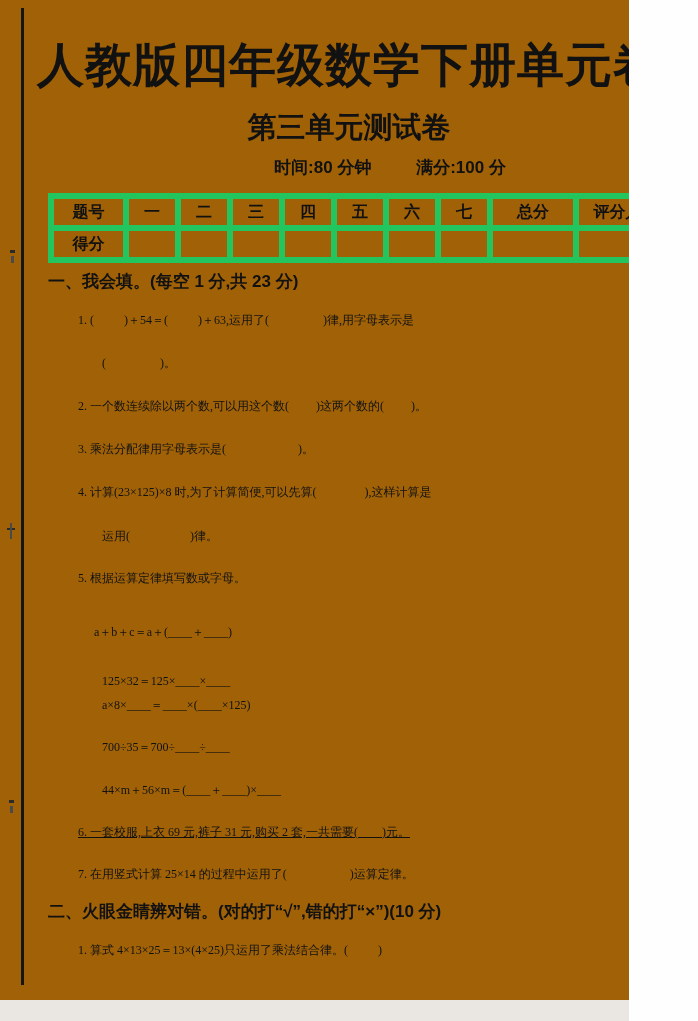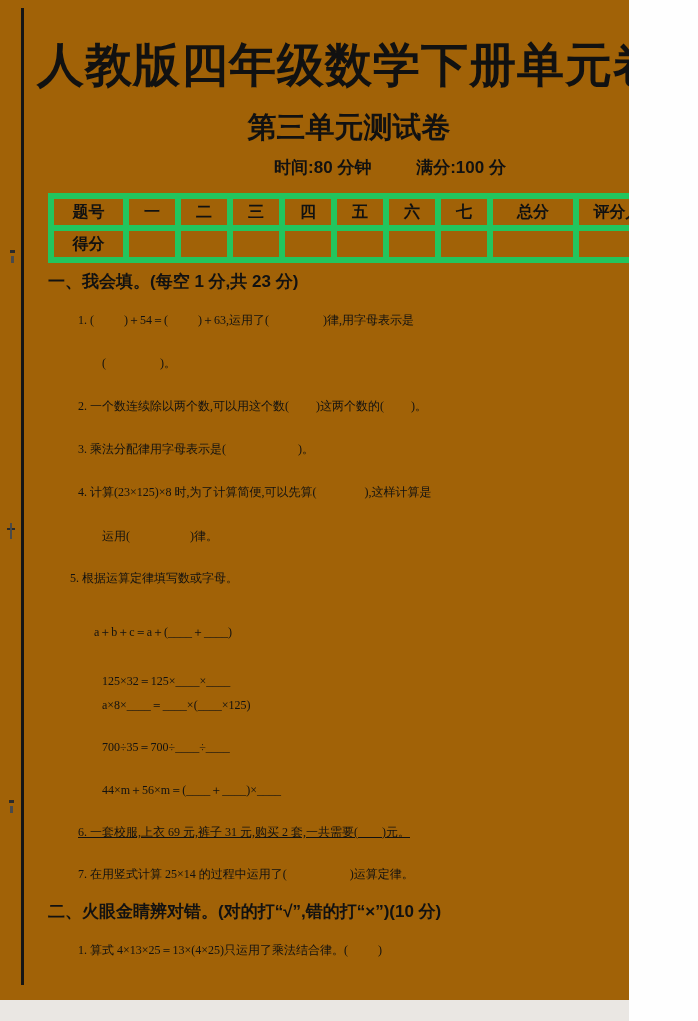--- a/index.html
+++ b/index.html
@@ -99,21 +99,21 @@
   </tbody>
     </table>
 
   <div class="line sec-head" style="left:48px;top:270px;">一、我会填。(每空 1 分,共 23 分)</div>
   <div class="line" style="left:78px;top:308px;">1. (          )＋54＝(          )＋63,运用了(                  )律,用字母表示是</div>
   <div class="line" style="left:102px;top:351px;">(                  )。</div>
   <div class="line" style="left:78px;top:394px;">2. 一个数连续除以两个数,可以用这个数(         )这两个数的(         )。</div>
   <div class="line" style="left:78px;top:437px;">3. 乘法分配律用字母表示是(                        )。</div>
   <div class="line" style="left:78px;top:480px;">4. 计算(23×125)×8 时,为了计算简便,可以先算(                ),这样计算是</div>
   <div class="line" style="left:102px;top:524px;">运用(                    )律。</div>
-  <div class="line" style="left:70px;top:566px;">5. 根据运算定律填写数或字母。</div>
+  <div class="line" style="left:78px;top:566px;">5. 根据运算定律填写数或字母。</div>
   <div class="line" style="left:94px;top:608px;margin-top:12px;">a＋b＋c＝a＋(____＋____)</div>
   <div class="line" style="left:102px;top:630px;margin-top:39px;">125×32＝125×____×____</div>
   <div class="line" style="left:102px;top:693px;">a×8×____＝____×(____×125)</div>
   <div class="line" style="left:102px;top:735px;">700÷35＝700÷____÷____</div>
   <div class="line" style="left:102px;top:778px;">44×m＋56×m＝(____＋____)×____</div>
   <div class="line" style="left:78px;top:820px;text-decoration:underline;">6. 一套校服,上衣 69 元,裤子 31 元,购买 2 套,一共需要(        )元。</div>
   <div class="line" style="left:78px;top:862px;">7. 在用竖式计算 25×14 的过程中运用了(                     )运算定律。</div>
 
   <div class="line sec-head" style="left:48px;top:900px;">二、火眼金睛辨对错。(对的打“√”,错的打“×”)(10 分)</div>
   <div class="line judge" style="left:78px;top:938px;width:582px;">

